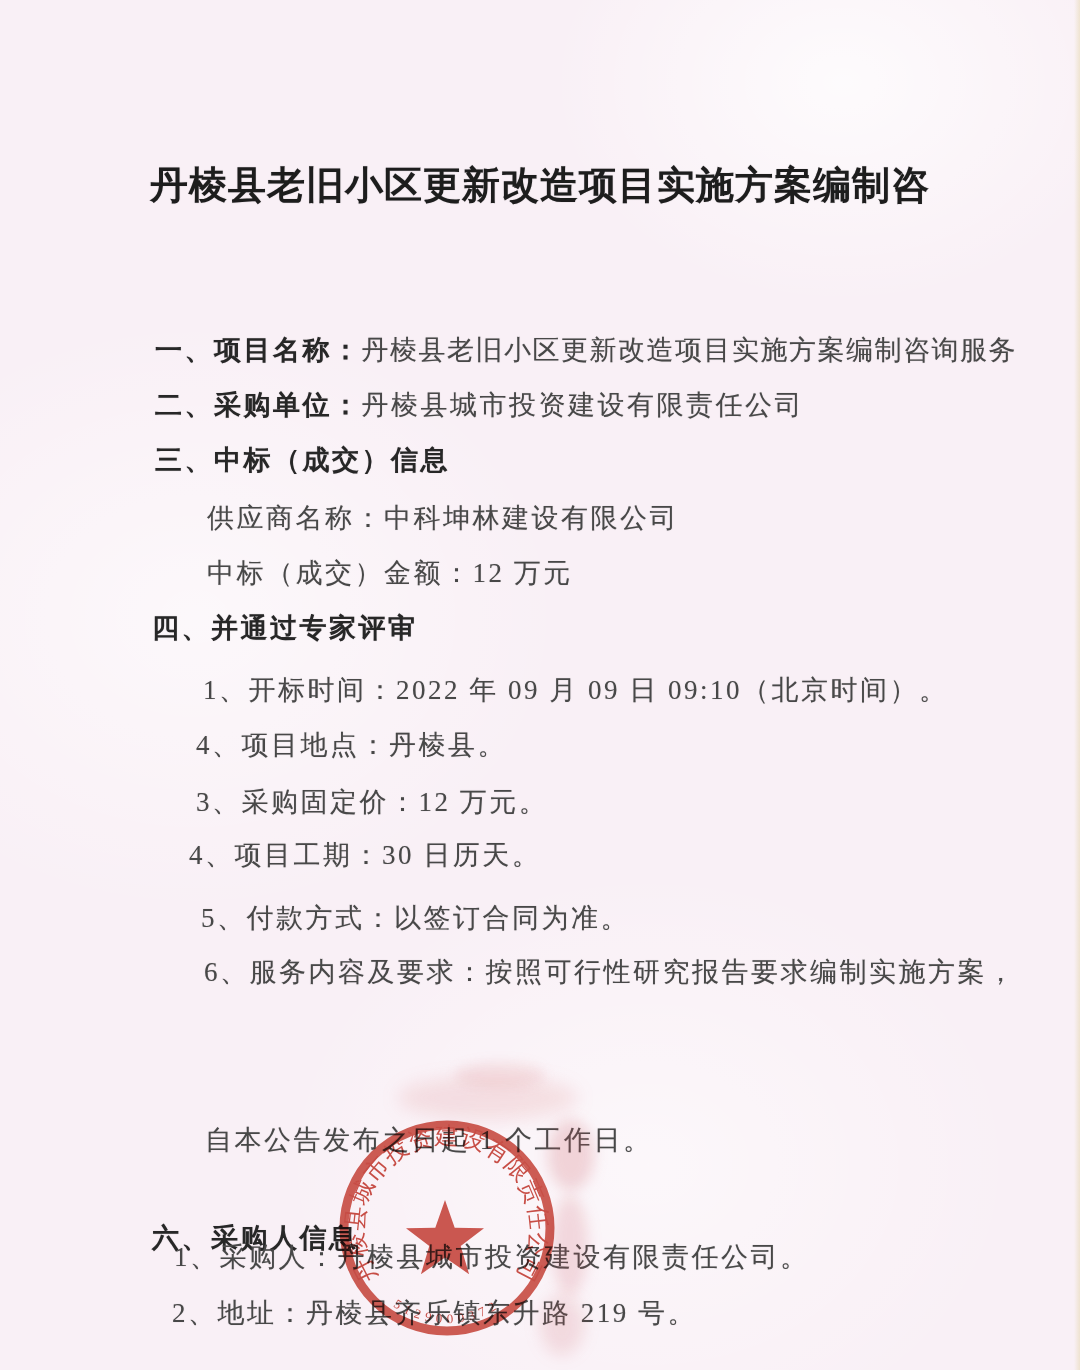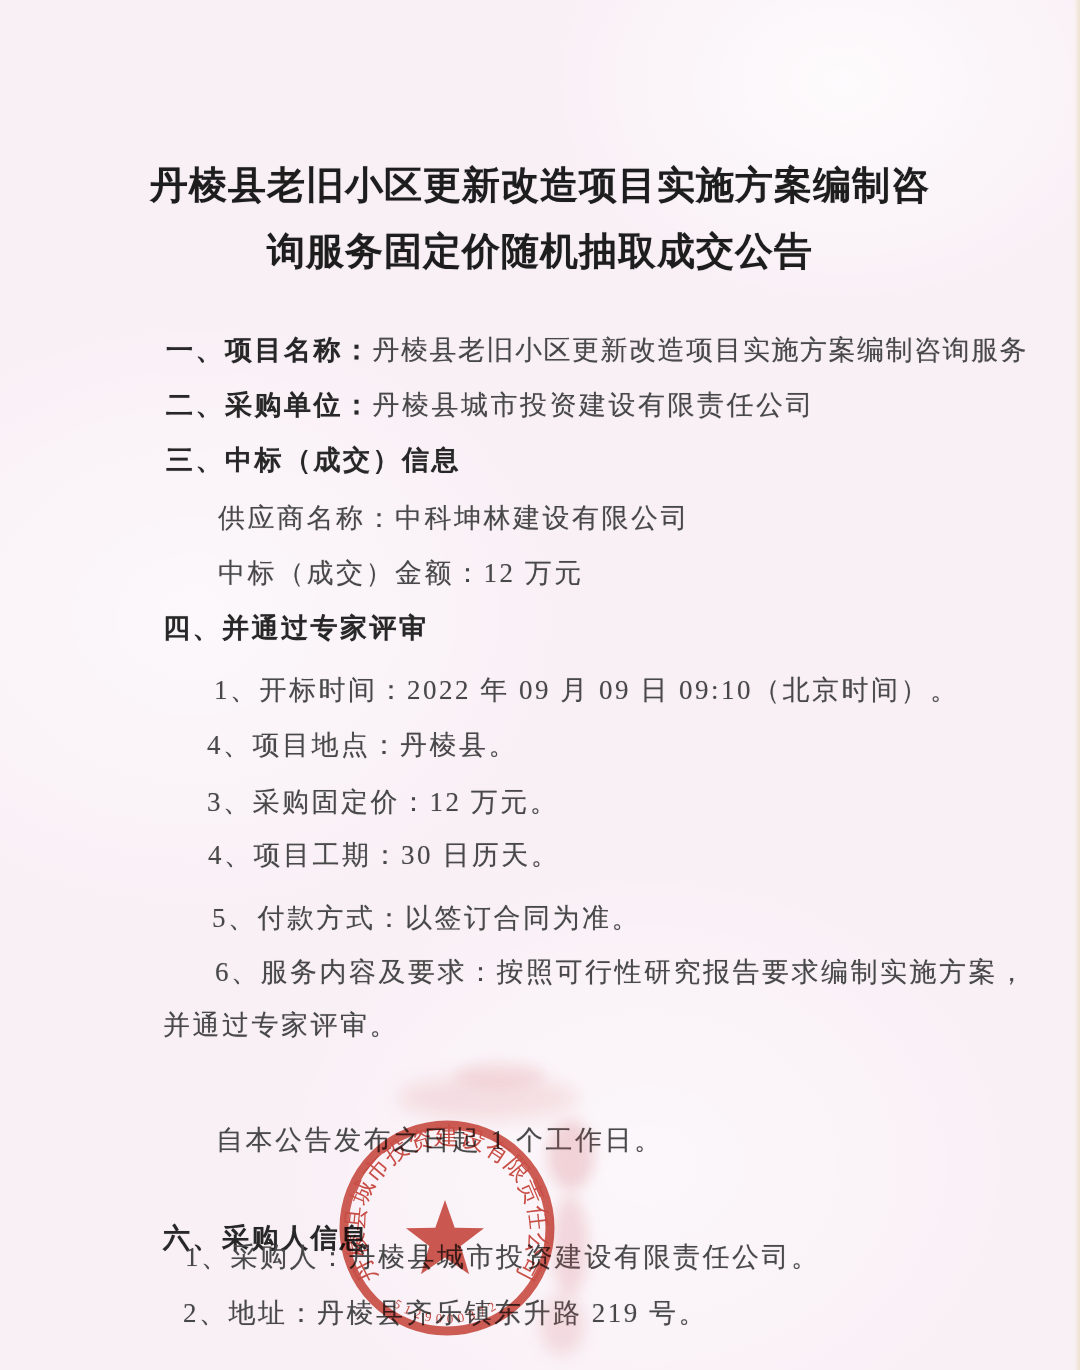--- a/index.html
+++ b/index.html
@@ -27,21 +27,20 @@
     font-size:38px;line-height:66px;
     color:#1d1d1d;
     letter-spacing:1px;
     text-shadow:0 0 1px rgba(30,30,30,.35);
   }
   .line{
     position:absolute;
     white-space:nowrap;
     font-size:27px;line-height:40px;
     color:#474747;
-    margin-left:11px;
   }
   .line .h{
     font-family:"Liberation Sans","DejaVu Sans",sans-serif;
     font-weight:700;
     color:#272727;
     letter-spacing:2.5px;
     text-shadow:0 0 1px rgba(40,40,40,.3);
   }
   .line .v{
     font-family:"Liberation Serif","DejaVu Serif",serif;
@@ -71,48 +70,46 @@
   .smudge.s4{left:398px;top:1076px;width:180px;height:44px;background:rgba(210,95,95,.14);filter:blur(9px);}
   .smudge.s5{left:455px;top:1062px;width:90px;height:26px;background:rgba(210,95,95,.12);filter:blur(6px);}
 </style>
 </head>
 <body>
 
 <div class="page">
 
   <div class="doc-title">
     <div>丹棱县老旧小区更新改造项目实施方案编制咨</div>
-    <div>询服务固定价随机抽取成交公告</div>
   </div>
 
   <div class="line" style="top:330px;left:155px"><span class="h">一、项目名称：</span><span class="v tight">丹棱县老旧小区更新改造项目实施方案编制咨询服务</span></div>
 
   <div class="line" style="top:440px;left:155px"><span class="h">三、中标（成交）信息</span></div>
 
   <div class="line" style="top:385px;left:155px"><span class="h">二、采购单位：</span><span class="v">丹棱县城市投资建设有限责任公司</span></div>
 
   <div class="line" style="top:498px;left:207px"><span class="v">供应商名称：中科坤林建设有限公司</span></div>
 
   <div class="line" style="top:553px;left:207px"><span class="v">中标（成交）金额：12 万元</span></div>
 
   <div class="line" style="top:608px;left:152px"><span class="h">四、并通过专家评审</span></div>
 
   <div class="line" style="top:670px;left:203px"><span class="v">1、开标时间：2022 年 09 月 09 日 09:10（北京时间）。</span></div>
 
   <div class="line" style="top:725px;left:196px"><span class="v">4、项目地点：丹棱县。</span></div>
 
   <div class="line" style="top:782px;left:196px"><span class="v">3、采购固定价：12 万元。</span></div>
 
-  <div class="line" style="top:835px;left:197px"><span class="v">4、项目工期：30 日历天。</span></div>
+  <div class="line" style="top:835px;left:189px"><span class="v">4、项目工期：30 日历天。</span></div>
 
   <div class="line" style="top:898px;left:201px"><span class="v">5、付款方式：以签订合同为准。</span></div>
 
   <div class="line" style="top:952px;left:204px"><span class="v">6、服务内容及要求：按照可行性研究报告要求编制实施方案，</span></div>
 
-  <div class="line" style="top:1005px;left:152px"><span class="v">并通过专家评审。</span></div>
 
 
   <div class="line" style="top:1120px;left:205px"><span class="v">自本公告发布之日起 1 个工作日。</span></div>
 
   <div class="line" style="top:1218px;left:152px"><span class="h">六、采购人信息</span></div>
 
   <div class="line" style="top:1237px;left:174px"><span class="v">1、采购人：丹棱县城市投资建设有限责任公司。</span></div>
 
   <div class="line" style="top:1293px;left:172px"><span class="v">2、地址：丹棱县齐乐镇东升路 219 号。</span></div>
 

